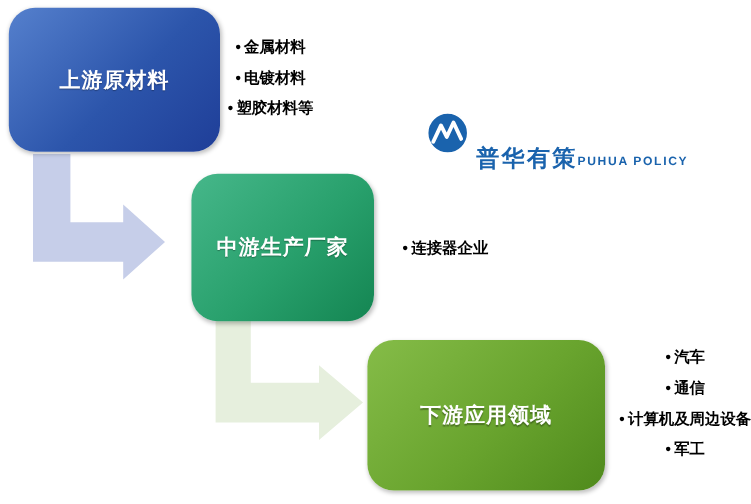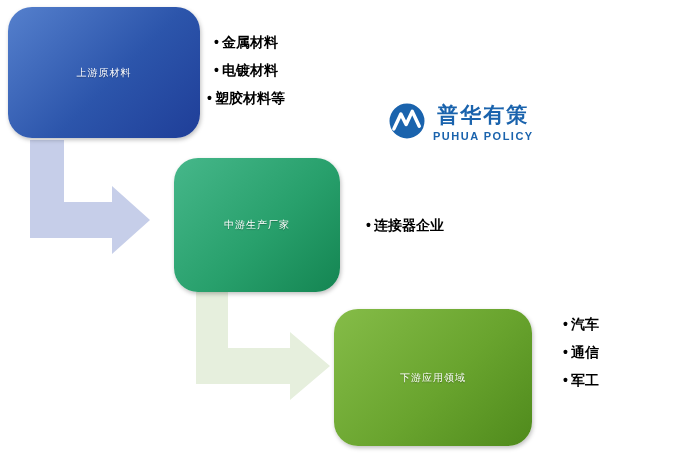--- a/index.html
+++ b/index.html
@@ -26,39 +26,39 @@
     position: absolute;
     z-index: 2;
     border-radius: 24px;
     display: flex;
     align-items: center;
     justify-content: center;
     box-shadow: 1px 2px 4px rgba(0,0,0,0.25);
   }
   .chain-box .box-label {
     color: #ffffff;
-    font-size: 10px;
-    font-weight: normal;
+    font-size: 19px;
+    font-weight: bold;
     letter-spacing: 1px;
     text-shadow: 0 1px 1px rgba(0,0,0,0.3);
     white-space: nowrap;
   }
   .box-upstream {
     left: 8px; top: 7px;
     width: 192px; height: 131px;
     background: linear-gradient(135deg, #5580cd 0%, #2c55ab 55%, #1f3e98 100%);
   }
   .box-midstream {
     left: 174px; top: 158px;
     width: 166px; height: 134px;
     background: linear-gradient(135deg, #46b78a 0%, #28a06c 55%, #148552 100%);
   }
   .box-downstream {
     left: 334px; top: 309px;
-    width: 198px; height: 137px;
+    width: 216px; height: 137px;
     background: linear-gradient(135deg, #85bc48 0%, #69a42e 55%, #4f8a1c 100%);
   }
   .item-list {
     position: absolute;
     z-index: 2;
     list-style: none;
     margin: 0;
     padding: 0;
   }
   .item-list li {
@@ -83,23 +83,24 @@
     display: flex;
     align-items: flex-start;
   }
   .logo-icon {
     width: 42px;
     height: 42px;
     margin-right: 5px;
   }
   .logo-text-col {
     display: flex;
-    flex-direction: column;
+    flex-direction: row;
     align-items: center;
     padding-top: 3px;
+    margin-top: 30px;
   }
   .logo-title {
     font-size: 21px;
     font-weight: bold;
     color: #1a63ad;
     letter-spacing: 2px;
     line-height: 24px;
     white-space: nowrap;
   }
   .logo-subtitle {
@@ -140,20 +141,21 @@
     <li>连接器企业</li>
   </ul>
 
   <div class="chain-box box-downstream">
     <span class="box-label">下游应用领域</span>
   </div>
 
   <ul class="item-list items-downstream">
     <li>汽车</li>
     <li>通信</li>
+    <li>计算机及周边设备</li>
     <li>军工</li>
   </ul>
 
   <div class="logo">
     <svg class="logo-icon" viewBox="0 0 48 48" xmlns="http://www.w3.org/2000/svg">
       <circle cx="24" cy="24" r="21" fill="#1a63ad"></circle>
       <circle cx="24" cy="24" r="21" fill="none" stroke="#ffffff" stroke-width="2"></circle>
       <path d="M9 33 L17 16 L23 28 L30 13 L38 30" fill="none" stroke="#ffffff" stroke-width="4" stroke-linecap="round" stroke-linejoin="round"></path>
     </svg>
     <div class="logo-text-col">

